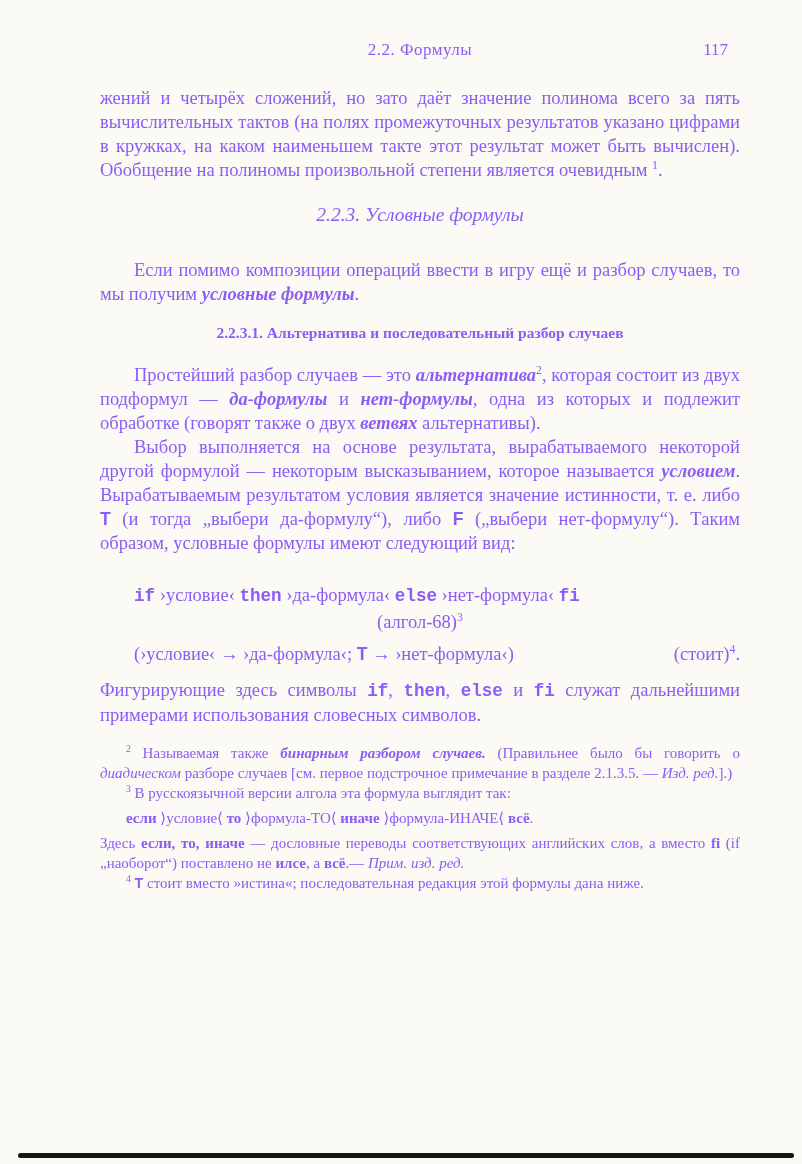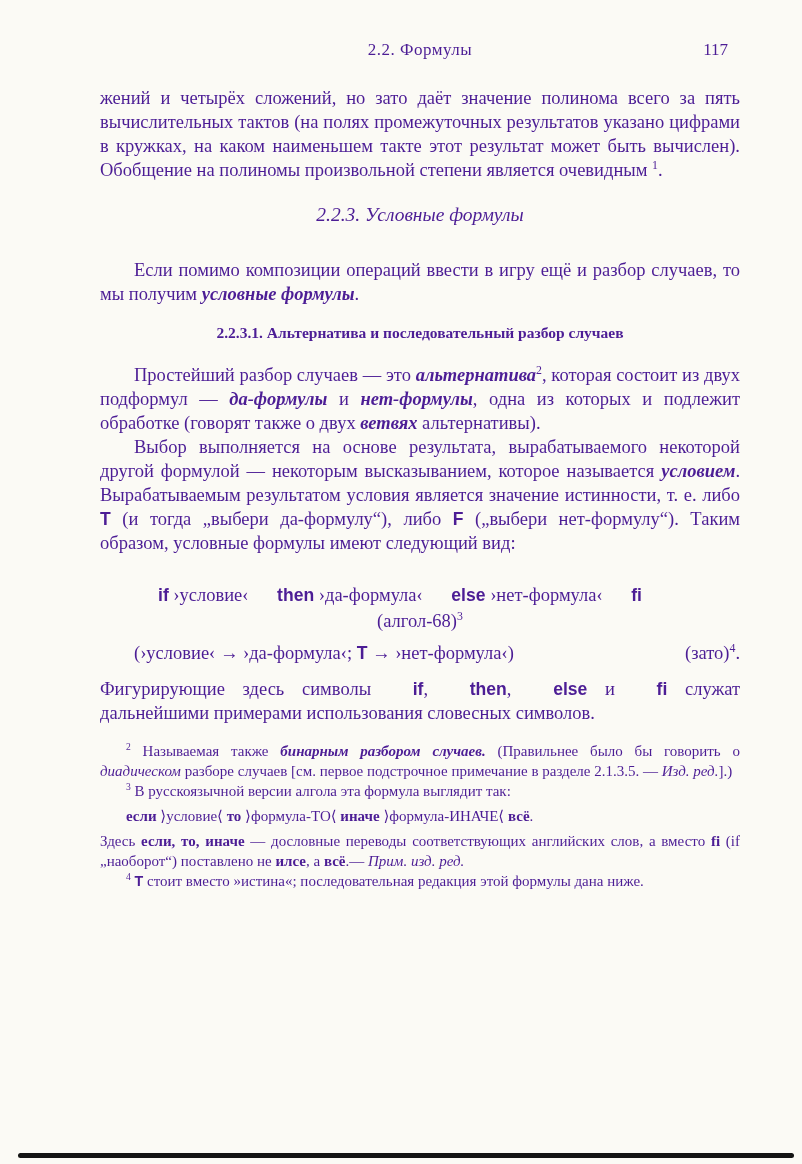--- a/index.html
+++ b/index.html
@@ -1,19 +1,19 @@
 <!DOCTYPE html>
 <html><head>
 <meta charset="utf-8">
 <style>
   html,body{margin:0;padding:0;background:#d8d8d4;}
   .page{
     width:802px;height:1164px;box-sizing:border-box;
     margin:0 auto;position:relative;overflow:hidden;
-    background:#fbfaf5;color:#4c1d95;
+    background:#fbfaf5;color:#8b5cf6;
     font-family:"Liberation Serif", serif;
     padding:40px 62px 16px 100px;
   }
   .running-head{position:relative;height:24px;margin-bottom:22px;}
   .head-title{display:block;text-align:center;font-size:17px;letter-spacing:.5px;}
   .page-number{position:absolute;right:12px;top:0;font-size:17px;}
   .blk{}
   .para,.para-noindent,.plain{font-size:18.5px;line-height:24px;text-align:justify;}
   .para{text-indent:34px;}
   .plain{text-align:left;margin:6px 0 2px;}
@@ -23,21 +23,21 @@
   .note-right{font-size:18.5px;line-height:24px;text-align:center;margin-top:2px;}
   .formula-split{display:flex;justify-content:space-between;font-size:18.5px;line-height:24px;margin:8px 0 12px;}
   .fs-left{margin-left:34px;}
   .footnotes{margin-top:16px;font-size:15px;line-height:20px;}
   .footnote{text-align:justify;text-indent:26px;}
   .footnote-display{margin:5px 0;text-indent:26px;}
   .footnote-noindent{text-align:justify;}
   .seg-b{font-weight:bold;}
   .seg-i{font-style:italic;}
   .seg-bi{font-weight:bold;font-style:italic;}
-  .seg-kw{font-family:Liberation Sans, sans-serif;font-weight:bold;font-size:.95em;margin-left:24px;}
+  .seg-kw{font-family:Liberation Mono, monospace;font-weight:bold;font-size:.95em;}
   .seg-sf{font-family:"Liberation Sans",sans-serif;font-weight:bold;font-size:.95em;}
   sup{font-size:64%;vertical-align:super;line-height:0;}
   .scan-edge{position:absolute;left:18px;right:8px;bottom:6px;height:5px;background:#141414;border-radius:3px;}
 </style>
 </head>
 <body>
 
 <div class="page">
   <div class="running-head">
     <span class="head-title">2.2. Формулы</span>
@@ -47,21 +47,21 @@
       <div class="blk para-noindent"><span>жений и четырёх сложений, но зато даёт значение полинома всего за пять вычислительных тактов (на полях промежуточных результатов указано цифрами в кружках, на каком наименьшем такте этот результат может быть вычислен). Обобщение на полиномы произвольной степени является очевидным </span><sup>1</sup><span>.</span></div>
       <div class="blk heading-italic"><span>2.2.3. Условные формулы</span></div>
       <div class="blk para"><span>Если помимо композиции операций ввести в игру ещё и разбор случаев, то мы получим </span><span class="seg-bi">условные формулы</span><span>.</span></div>
       <div class="blk subheading"><span>2.2.3.1. Альтернатива и последовательный разбор случаев</span></div>
       <div class="blk para"><span>Простейший разбор случаев — это </span><span class="seg-bi">альтернатива</span><sup>2</sup><span>, которая состоит из двух подформул — </span><span class="seg-bi">да-формулы</span><span> и </span><span class="seg-bi">нет-формулы</span><span>, одна из которых и подлежит обработке (говорят также о двух </span><span class="seg-bi">ветвях</span><span> альтернативы).</span></div>
       <div class="blk para"><span>Выбор выполняется на основе результата, вырабатываемого некоторой другой формулой — некоторым высказыванием, которое называется </span><span class="seg-bi">условием</span><span>. Вырабатываемым результатом условия является значение истинности, т. е. либо </span><span class="seg-sf">T</span><span> (и тогда „выбери да-формулу“), либо </span><span class="seg-sf">F</span><span> („выбери нет-формулу“). Таким образом, условные формулы имеют следующий вид:</span></div>
       <div class="blk formula"><span class="seg-kw">if</span><span> ›условие‹ </span><span class="seg-kw">then</span><span> ›да-формула‹ </span><span class="seg-kw">else</span><span> ›нет-формула‹ </span><span class="seg-kw">fi</span></div>
       <div class="blk note-right"><span>(алгол-68)</span><sup>3</sup></div>
       <div class="blk formula-split">
         <span class="fs-left"><span>(›условие‹ → ›да-формула‹;  </span><span class="seg-sf">T</span><span> → ›нет-формула‹)</span></span>
-        <span class="fs-right"><span>(зато)</span><sup>4</sup><span>.</span></span>
+        <span class="fs-right"><span>(стоит)</span><sup>4</sup><span>.</span></span>
       </div>
       <div class="blk para-noindent"><span>Фигурирующие здесь символы </span><span class="seg-kw">if</span><span>, </span><span class="seg-kw">then</span><span>, </span><span class="seg-kw">else</span><span> и </span><span class="seg-kw">fi</span><span> служат дальнейшими примерами использования словесных символов.</span></div>
     </div>
   <div class="footnotes">
       <div class="blk footnote"><sup>2</sup><span> Называемая также </span><span class="seg-bi">бинарным разбором случаев.</span><span> (Правильнее было бы говорить о </span><span class="seg-i">диадическом</span><span> разборе случаев [см. первое подстрочное примечание в разделе 2.1.3.5. — </span><span class="seg-i">Изд. ред.</span><span>].)</span></div>
       <div class="blk footnote"><sup>3</sup><span> В русскоязычной версии алгола эта формула выглядит так:</span></div>
       <div class="blk footnote-display"><span class="seg-b">если</span><span> ⟩условие⟨ </span><span class="seg-b">то</span><span> ⟩формула-ТО⟨ </span><span class="seg-b">иначе</span><span> ⟩формула-ИНАЧЕ⟨ </span><span class="seg-b">всё</span><span>.</span></div>
       <div class="blk footnote-noindent"><span>Здесь </span><span class="seg-b">если, то, иначе</span><span> — дословные переводы соответствующих английских слов, а вместо </span><span class="seg-b">fi</span><span> (if „наоборот“) поставлено не </span><span class="seg-b">илсе</span><span>, а </span><span class="seg-b">всё</span><span>.— </span><span class="seg-i">Прим. изд. ред.</span></div>
       <div class="blk footnote"><sup>4</sup><span> </span><span class="seg-sf">T</span><span> стоит вместо »истина«; последовательная редакция этой формулы дана ниже.</span></div>
     </div>

